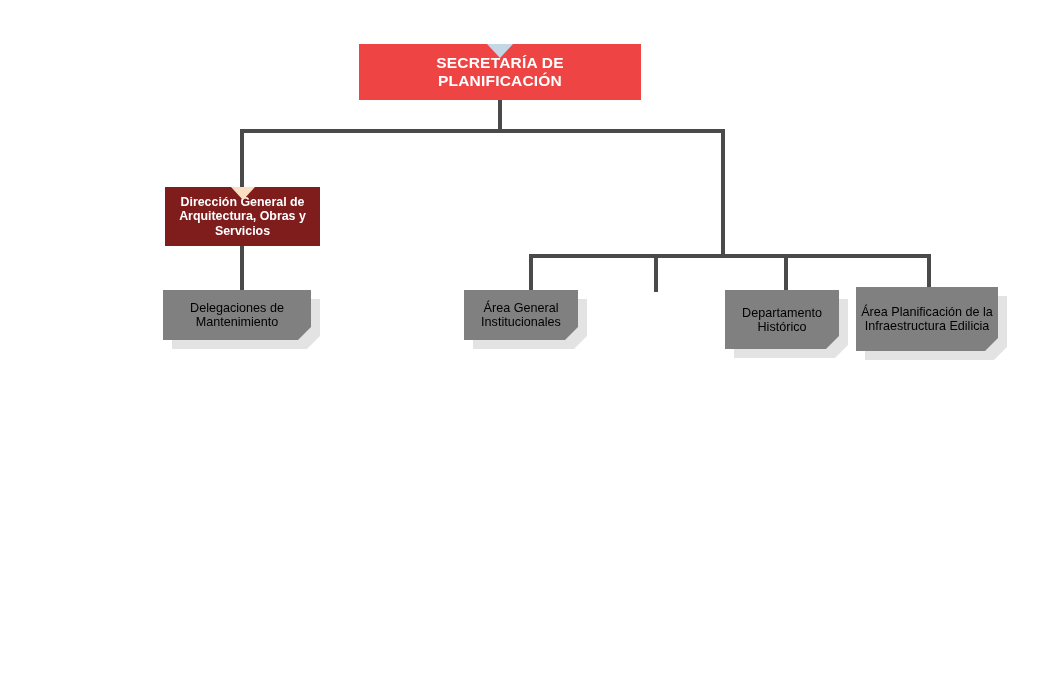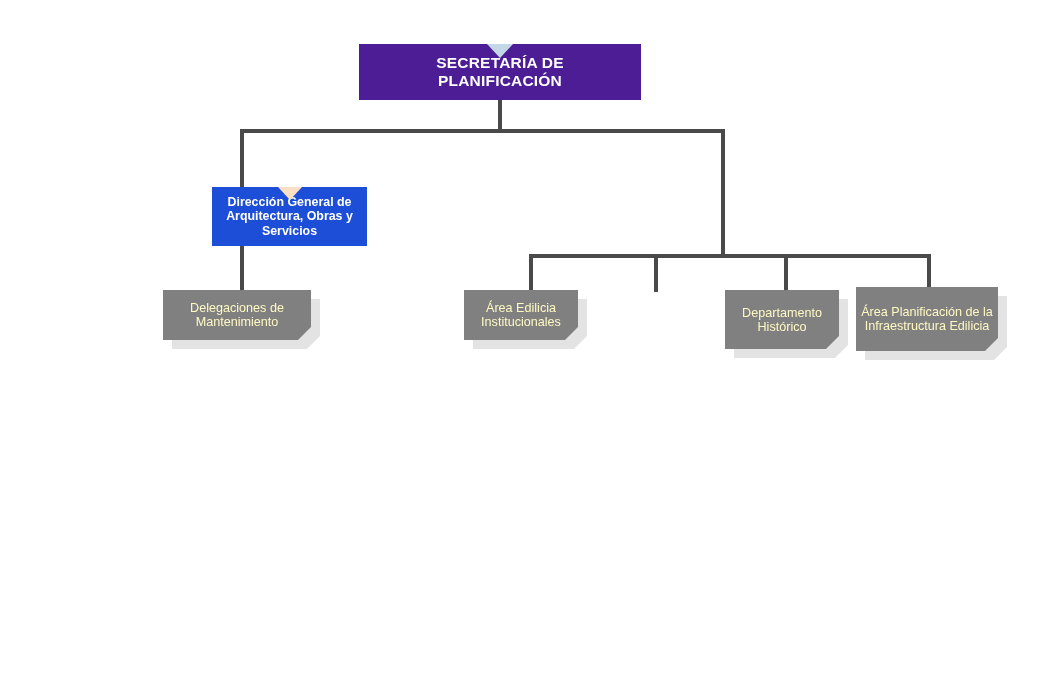--- a/index.html
+++ b/index.html
@@ -39,21 +39,21 @@
   }
   .node .label {
     display: block;
     width: 100%;
     line-height: 1.18;
     white-space: pre-line;
   }
 
   
   .node-root {
-    background: #4c1d95;
+    background: #ef4444;
     font-size: 15.5px;
     font-weight: bold;
     letter-spacing: 0.2px;
   }
   
   .notch {
     position: absolute;
     top: 0;
     left: 50%;
     transform: translateX(-50%);
@@ -66,24 +66,23 @@
     border-bottom-width: 0;
     border-left-color: transparent;
     border-right-color: transparent;
     border-bottom-color: transparent;
   }
   .notch-root { border-top-color: #c3d7e6; }
   .notch-orange { border-top-color: #fadfc4; border-left-width: 12px; border-right-width: 12px; border-top-width: 13px; }
 
   
   .node-orange {
-    background: #1d4ed8;
+    background: #7f1d1d;
     font-size: 12.4px;
     font-weight: bold;
-    margin-left: 47px;
   }
 
   
   .grey-wrap {
     position: absolute;
   }
   .node-grey {
     position: absolute;
     left: 0;
     top: 0;
@@ -91,21 +90,21 @@
     height: 100%;
     background: #808080;
     font-size: 12.6px;
     font-weight: normal;
     -webkit-clip-path: polygon(0 0, 100% 0, 100% calc(100% - 13px), calc(100% - 13px) 100%, 0 100%);
     clip-path: polygon(0 0, 100% 0, 100% calc(100% - 13px), calc(100% - 13px) 100%, 0 100%);
     display: flex;
     align-items: center;
     justify-content: center;
     text-align: center;
-    color: #fef9c3;
+    color: #000000;
     box-sizing: border-box;
   }
   
   .grey-shadow {
     position: absolute;
     left: 9px;
     top: 9px;
     width: 100%;
     height: 100%;
     background: #e3e3e3;
@@ -152,21 +151,21 @@
     <div class="grey-shadow"></div>
     <div class="node-grey">
       <span class="label">Delegaciones
 de Mantenimiento</span>
     </div>
   </div>
 
   <div class="grey-wrap" style="left:464px; top:290px; width:114px; height:50px;">
     <div class="grey-shadow"></div>
     <div class="node-grey">
-      <span class="label">Área Edilicia
+      <span class="label">Área General
 Institucionales</span>
     </div>
   </div>
 
 
   <div class="grey-wrap" style="left:725px; top:290px; width:114px; height:59px;">
     <div class="grey-shadow"></div>
     <div class="node-grey">
       <span class="label">Departamento
 Histórico</span>

